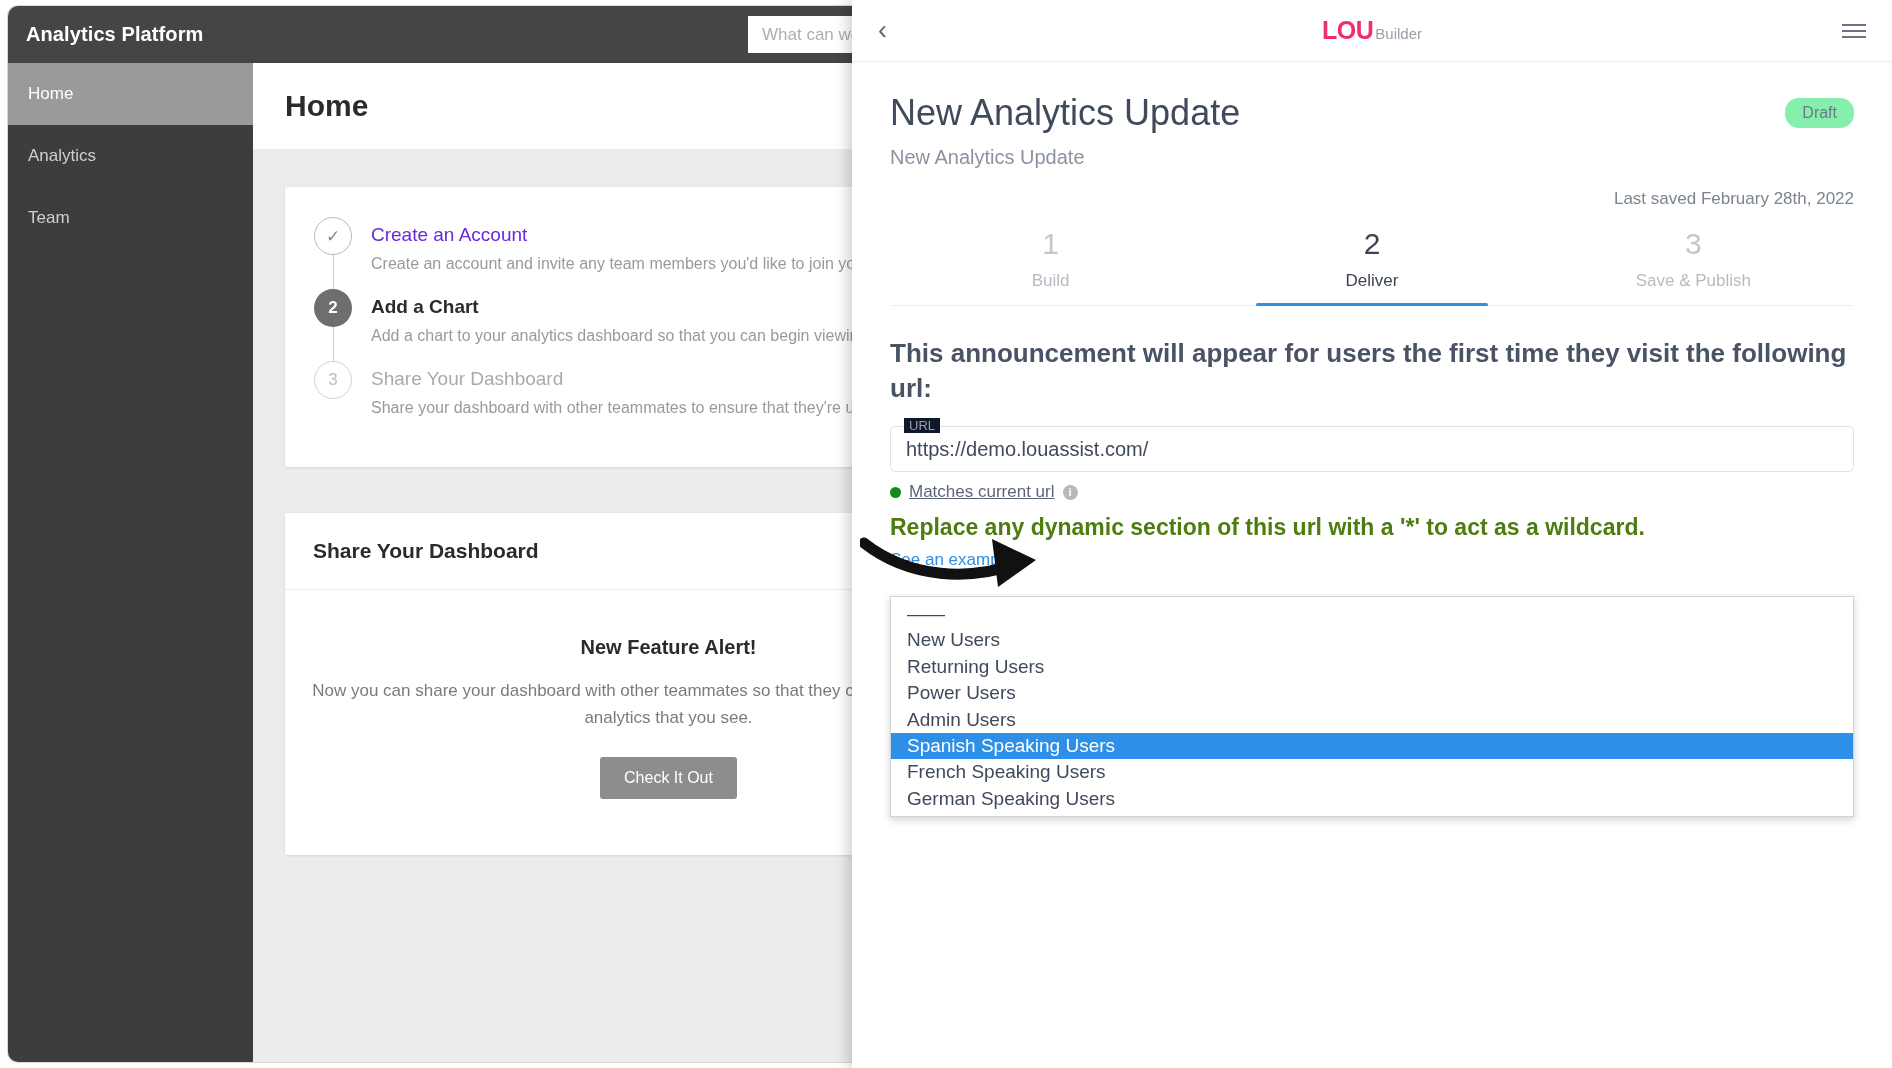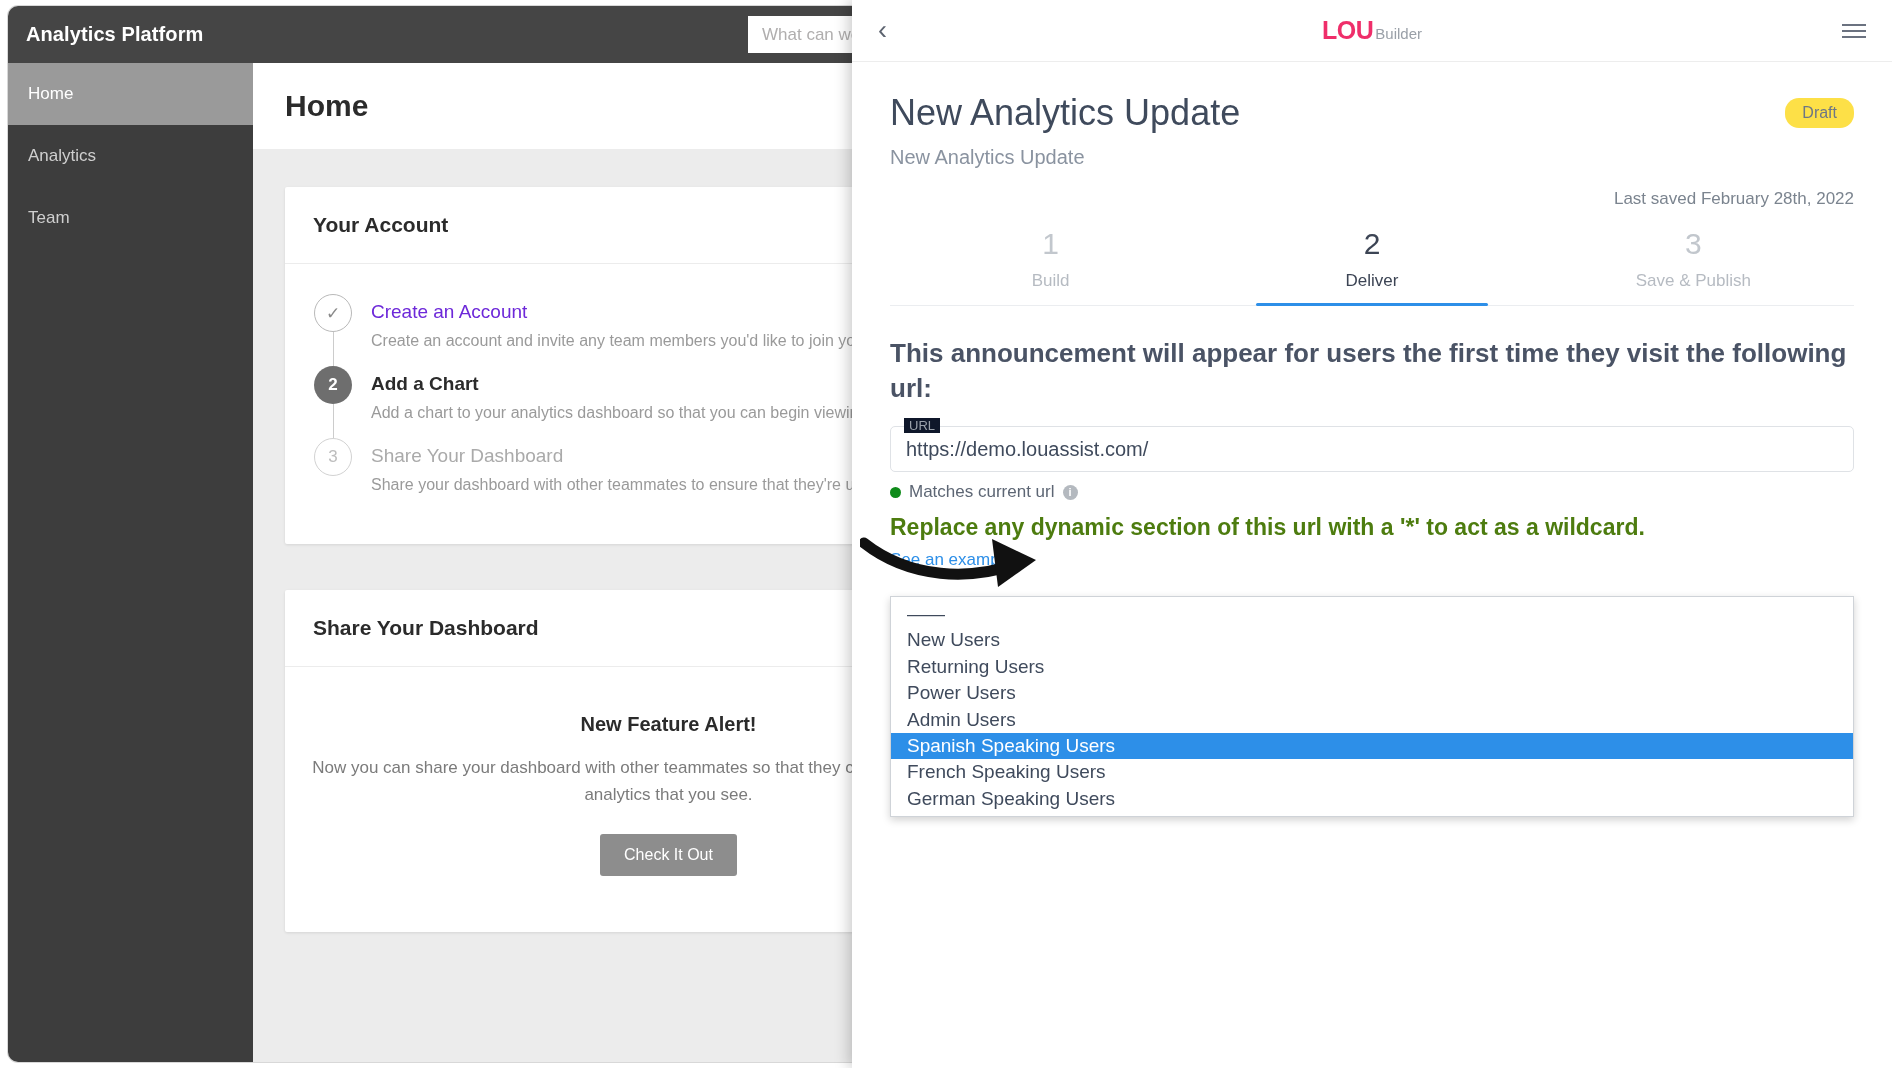--- a/index.html
+++ b/index.html
@@ -123,21 +123,21 @@
   .brand { position: absolute; left: 0; right: 0; text-align: center; pointer-events: none; }
   .brand .lou { color: #ef2e6a; font-size: 25px; font-weight: bold; letter-spacing: -.5px; }
   .brand .builder { color: #9aa0a8; font-size: 15px; margin-left: 2px; }
   .burger { margin-left: auto; display: flex; flex-direction: column; gap: 4px; cursor: pointer; }
   .burger span { display: block; width: 24px; height: 2px; background: #6b7280; }
 
   .panel-pad { padding: 0 38px; }
   .title-row { display: flex; align-items: center; margin-top: 30px; }
   .p-title { font-size: 36px; color: #3f4a5c; font-weight: normal; }
   .badge {
-    margin-left: auto; background: #fde047; color: #6d7685;
+    margin-left: auto; background: #86efac; color: #6d7685;
     border-radius: 14px; padding: 6px 17px; font-size: 16px;
   }
   .p-sub { font-size: 20px; color: #8a93a0; margin-top: 12px; }
   .p-saved { text-align: right; font-size: 17px; color: #7b848f; margin-top: 20px; }
 
   .stepper { display: flex; margin-top: 18px; border-bottom: 1px solid #ebedf0; }
   .step { flex: 1; text-align: center; padding-bottom: 14px; cursor: pointer; position: relative; }
   .step .num { font-size: 30px; color: #c2c7cd; font-weight: 300; }
   .step .lbl { font-size: 17px; color: #b6bbc2; margin-top: 10px; }
   .step.active .num { color: #3c4454; }
@@ -158,21 +158,21 @@
     padding: 0 5px; font-size: 13px; color: #9aa0aa;
   }
   .field .box {
     border: 1px solid #dfe2e6; border-radius: 5px; height: 46px;
     display: flex; align-items: center; padding: 0 15px;
     font-size: 20px; color: #3f4a5c;
   }
 
   .match-row { display: flex; align-items: center; gap: 8px; margin-top: 10px; }
   .dot-green { width: 11px; height: 11px; border-radius: 50%; background: #0f8b1a; }
-  .match-txt { font-size: 17px; color: #5d6674; }
+  .match-txt { font-size: 17px; color: #5d6674; text-decoration: underline; }
   .info-i {
     width: 15px; height: 15px; border-radius: 50%; background: #b4b9bf;
     color: #fff; font-size: 11px; font-weight: bold; display: inline-flex;
     align-items: center; justify-content: center; cursor: pointer;
   }
   .hint { font-size: 23px; color: #4d7c0f; margin-top: 12px; font-weight: bold; }
   .link-blue { font-size: 17px; color: #2d8fe8; margin-top: 8px; cursor: pointer; display: inline-block; }
 
   .seg-head { font-size: 22px; color: #4a5365; margin-top: 46px; display: flex; align-items: center; gap: 8px; }
   .seg-head .opt { font-size: 16px; color: #8d939c; }
@@ -231,21 +231,20 @@
       </div>
 
       <div class="content">
         <div class="content-head">
           <h1>Home</h1>
         </div>
 
         <div class="cards">
 
           <div class="card card-a">
-            <div class="card-head">Your Account</div>
             <div class="checklist">
 
               <div class="ck-row">
                 <div class="ck-gutter">
                   <div class="ck-circle done">✓</div>
                   <div class="ck-line"></div>
                 </div>
                 <div class="ck-body">
                   <div class="ck-title">Create an Account</div>
                   <div class="ck-desc">Create an account and invite any team members you'd like to join you.</div>

